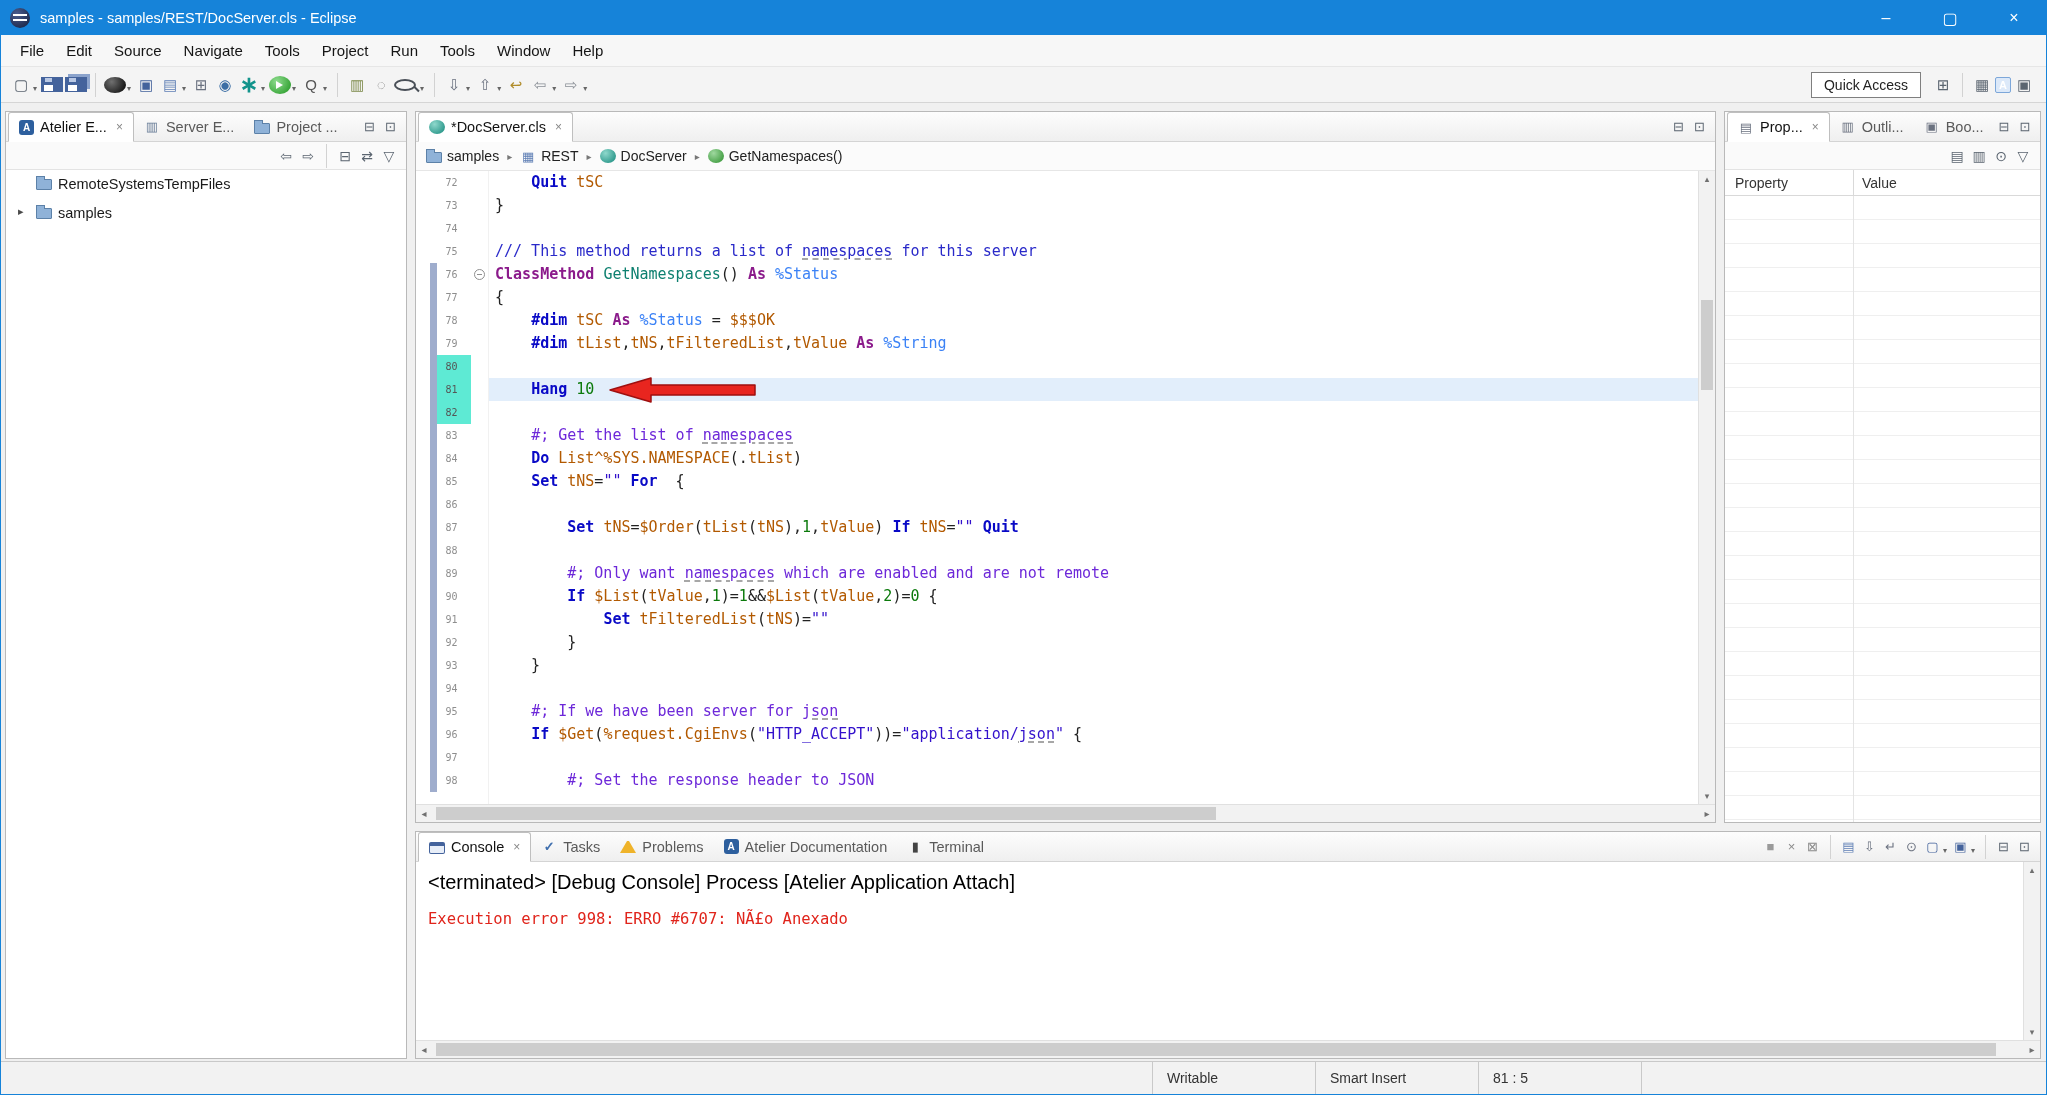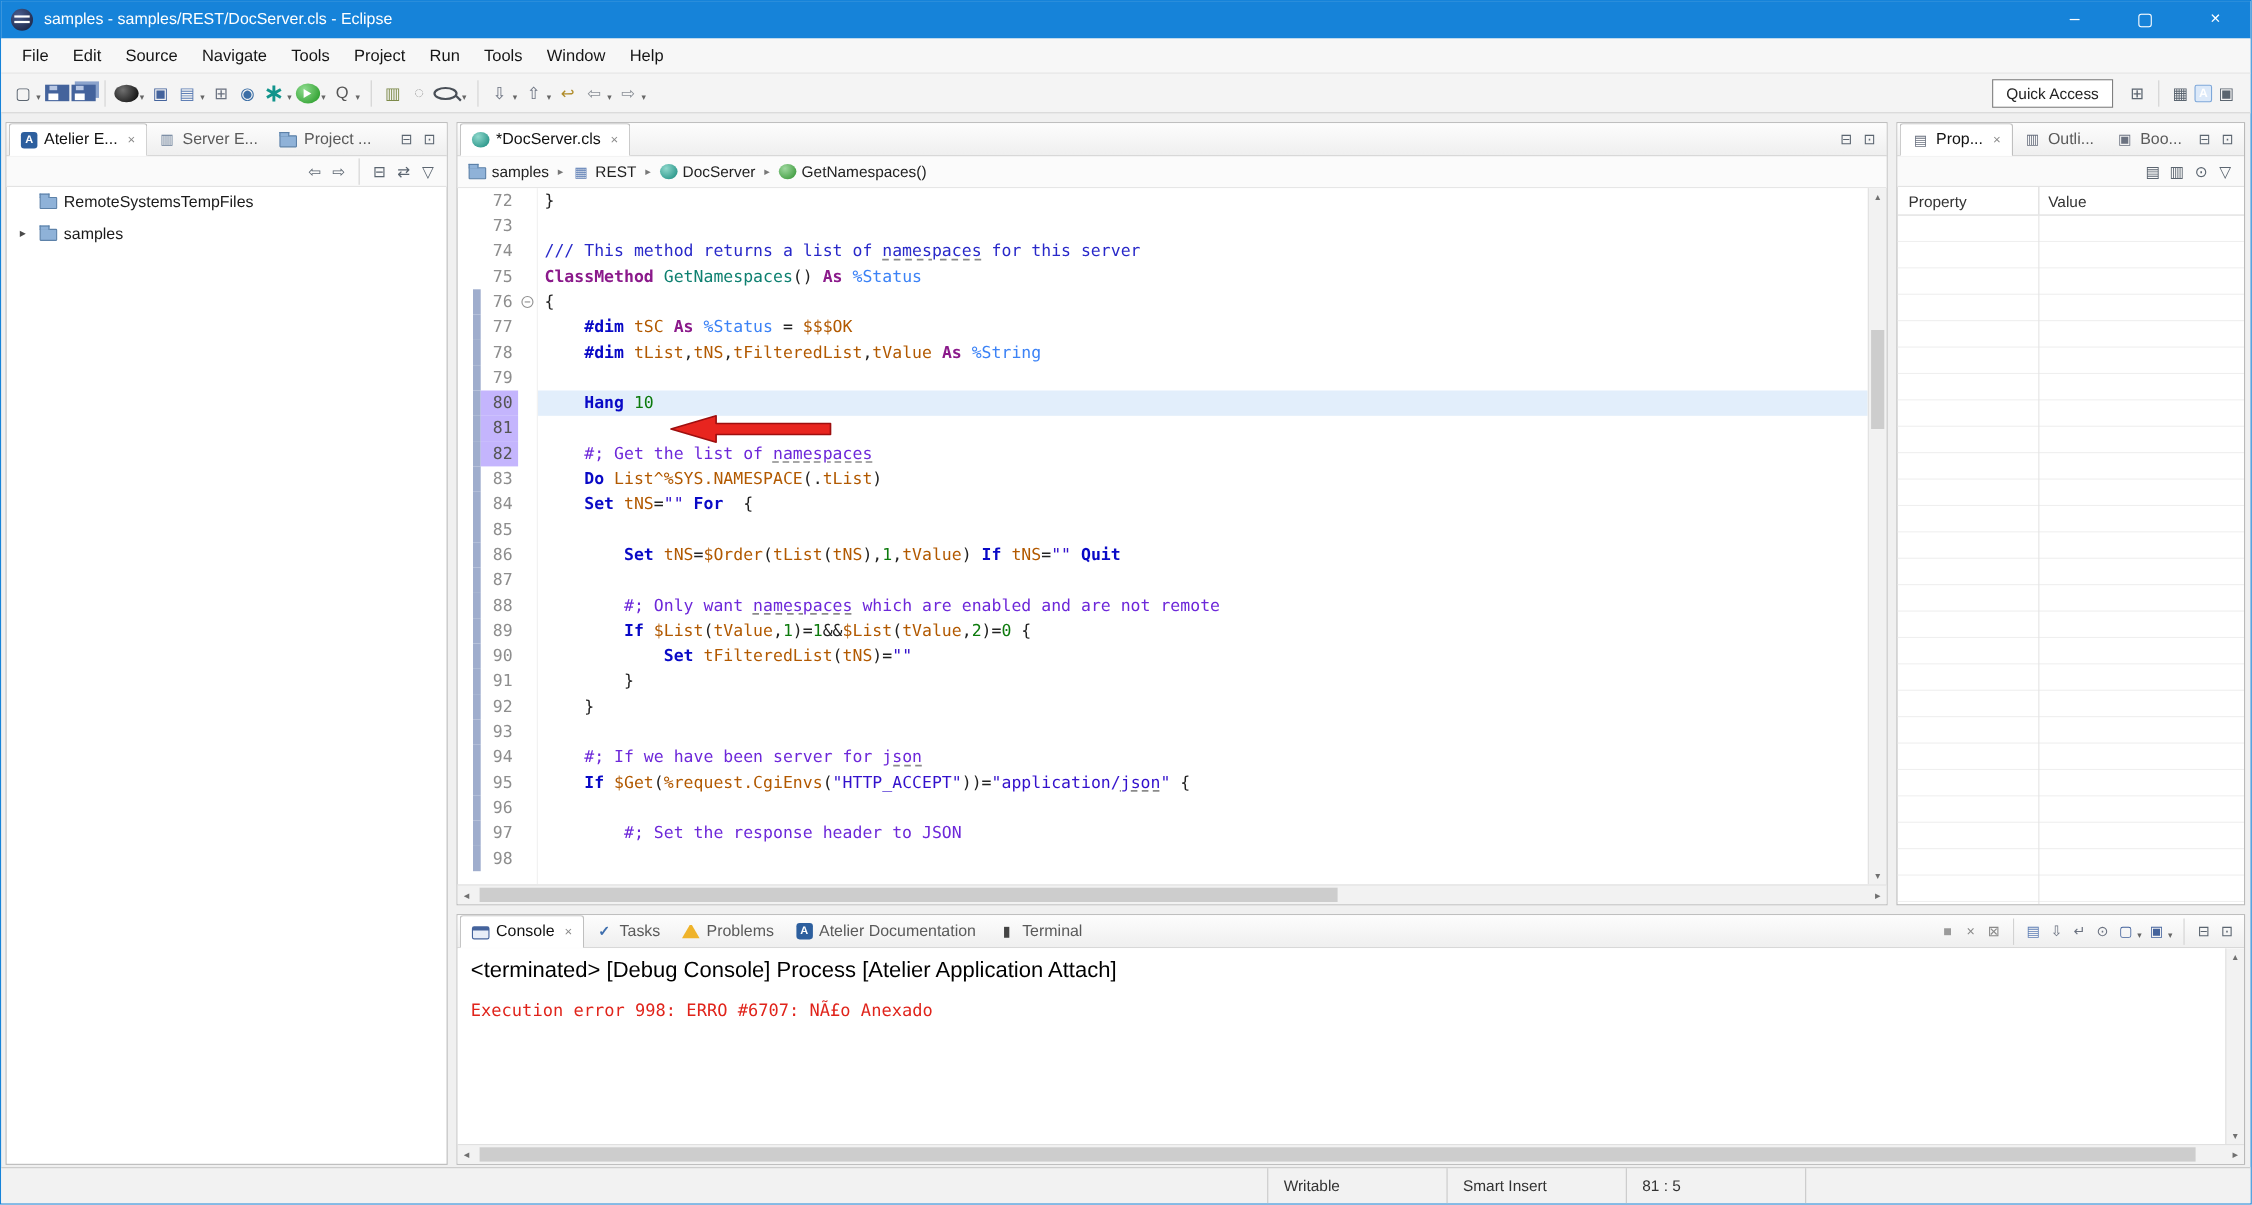--- a/index.html
+++ b/index.html
@@ -90,23 +90,23 @@
   .bc-item{display:flex;align-items:center;gap:5px;font-size:14px;color:#222}
   .bc-sep{font-size:10px;color:#777;margin:0 4px}
 
   .editor-body{flex:1;display:flex;position:relative;overflow:hidden;
                font-family:"DejaVu Sans Mono",monospace;font-size:15px;line-height:23px}
   .ruler-annotation{width:14px;flex:none}
   .ann-cell{height:23px}
   .ruler-diff{width:7px;flex:none}
   .diff-cell{height:23px}
   .diff-cell.chg{background:#9fadcd}
-  .ruler-numbers{width:34px;flex:none;text-align:right;color:#8e8e8e;font-size:15px}
+  .ruler-numbers{width:34px;flex:none;text-align:center;color:#8e8e8e;font-size:10px}
   .num-cell{height:23px;padding-right:5px}
-  .num-cell.sel{background:#c4b5fd;color:#555}
+  .num-cell.sel{background:#5eead4;color:#555}
   .ruler-fold{width:18px;flex:none;border-right:1px solid #f1f1f1}
   .fold-cell{height:23px;display:flex;align-items:center;justify-content:center}
   .fold-circle{width:11px;height:11px;border:1px solid #8f8f8f;border-radius:50%;background:#fff;position:relative}
   .fold-circle::after{content:"";position:absolute;left:2px;right:2px;top:4px;height:1px;background:#8f8f8f}
   .code-lines{flex:1;position:relative;overflow:hidden;margin-right:17px}
   .code-line{height:23px;white-space:pre;padding-left:6px}
   .code-line.cur{background:#e2eefb}
 
   .t-kw{color:#0909c6;font-weight:bold}
   .t-kwp{color:#8b1a8b;font-weight:bold}
@@ -419,20 +419,21 @@
         <div class="fold-cell"></div>
         <div class="fold-cell"></div>
         <div class="fold-cell"></div>
         <div class="fold-cell"></div>
         <div class="fold-cell"></div>
         <div class="fold-cell"></div>
         <div class="fold-cell"></div>
         <div class="fold-cell"></div>
       </div>
     <div class="code-lines">
+        <div class="code-line"><span>    </span><span class="t-kw">Quit</span><span> </span><span class="t-var">tSC</span></div>
         <div class="code-line"><span>}</span></div>
         <div class="code-line"></div>
         <div class="code-line"><span class="t-doc">/// This method returns a list of </span><span class="t-doc u">namespaces</span><span class="t-doc"> for this server</span></div>
         <div class="code-line"><span class="t-kwp">ClassMethod</span><span> </span><span class="t-meth">GetNamespaces</span><span>() </span><span class="t-kwp">As</span><span> </span><span class="t-cls">%Status</span></div>
         <div class="code-line"><span>{</span></div>
         <div class="code-line"><span>    </span><span class="t-kw">#dim</span><span> </span><span class="t-var">tSC</span><span> </span><span class="t-kwp">As</span><span> </span><span class="t-cls">%Status</span><span> = </span><span class="t-var">$$$OK</span></div>
         <div class="code-line"><span>    </span><span class="t-kw">#dim</span><span> </span><span class="t-var">tList</span><span>,</span><span class="t-var">tNS</span><span>,</span><span class="t-var">tFilteredList</span><span>,</span><span class="t-var">tValue</span><span> </span><span class="t-kwp">As</span><span> </span><span class="t-cls">%String</span></div>
         <div class="code-line"></div>
         <div class="code-line cur"><span>    </span><span class="t-kw">Hang</span><span> </span><span class="t-num">10</span></div>
         <div class="code-line"></div>

